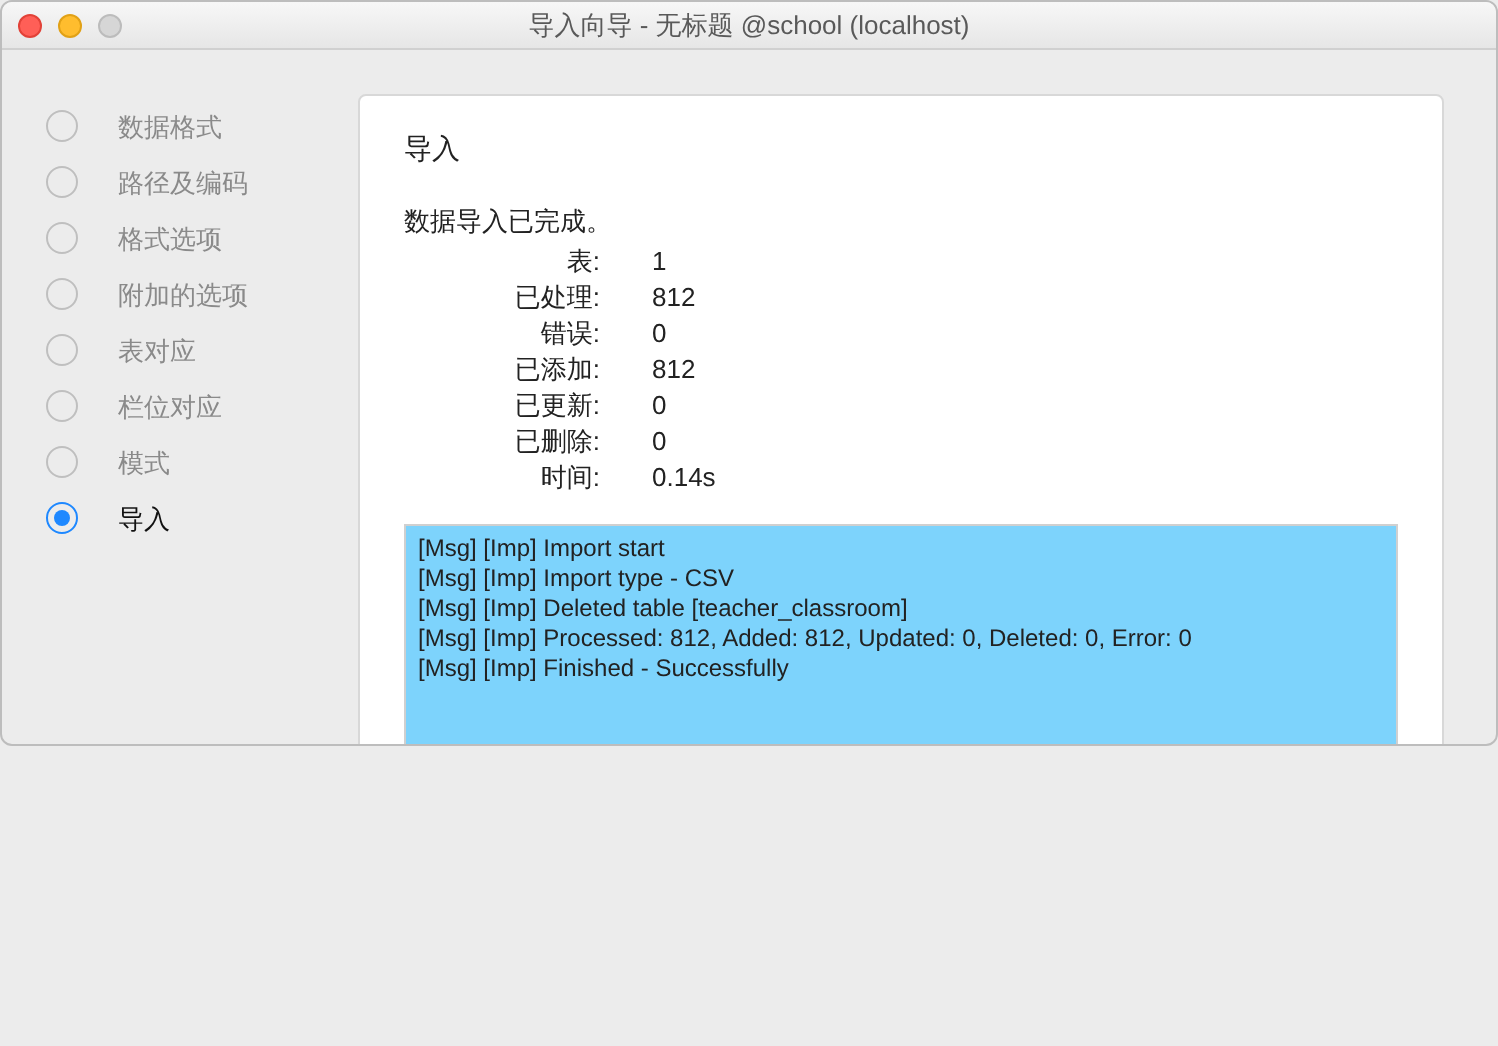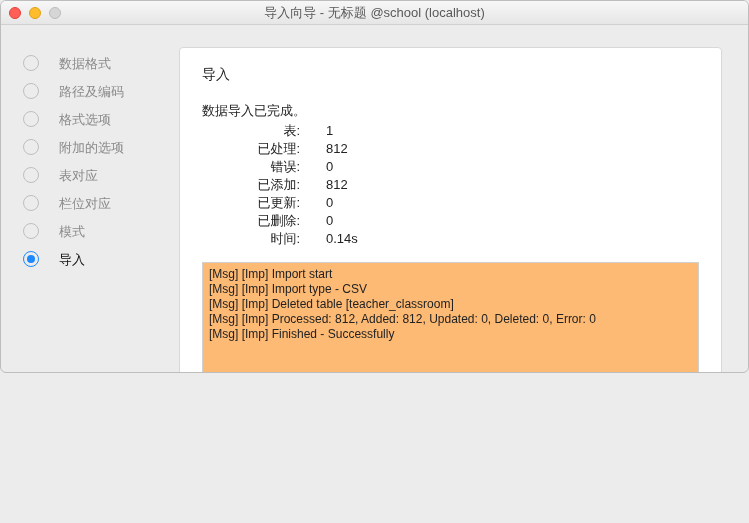--- a/index.html
+++ b/index.html
@@ -84,21 +84,21 @@
   .panel-title { font-size:14px; margin-bottom:18px; }
   .panel-sub   { font-size:13px; margin-bottom:2px; }
   .stat-area { padding-left: 20px; margin-bottom:14px;}
   .stat-row {
     display:flex; height:18px; line-height:18px; font-size:13px;
   }
   .stat-label { width: 78px; text-align:right; }
   .stat-value { padding-left: 26px; }
   .log-box {
     border:1px solid #d0d0d0;
-    background:#fdba74;
+    background:#7dd3fc;
     padding:4px 6px;
     font-size:12px;
     line-height:15px;
     color:#222;
     height:140px;
     overflow:auto;
     white-space:nowrap;
   }
   .progress {
     margin-top:16px;

